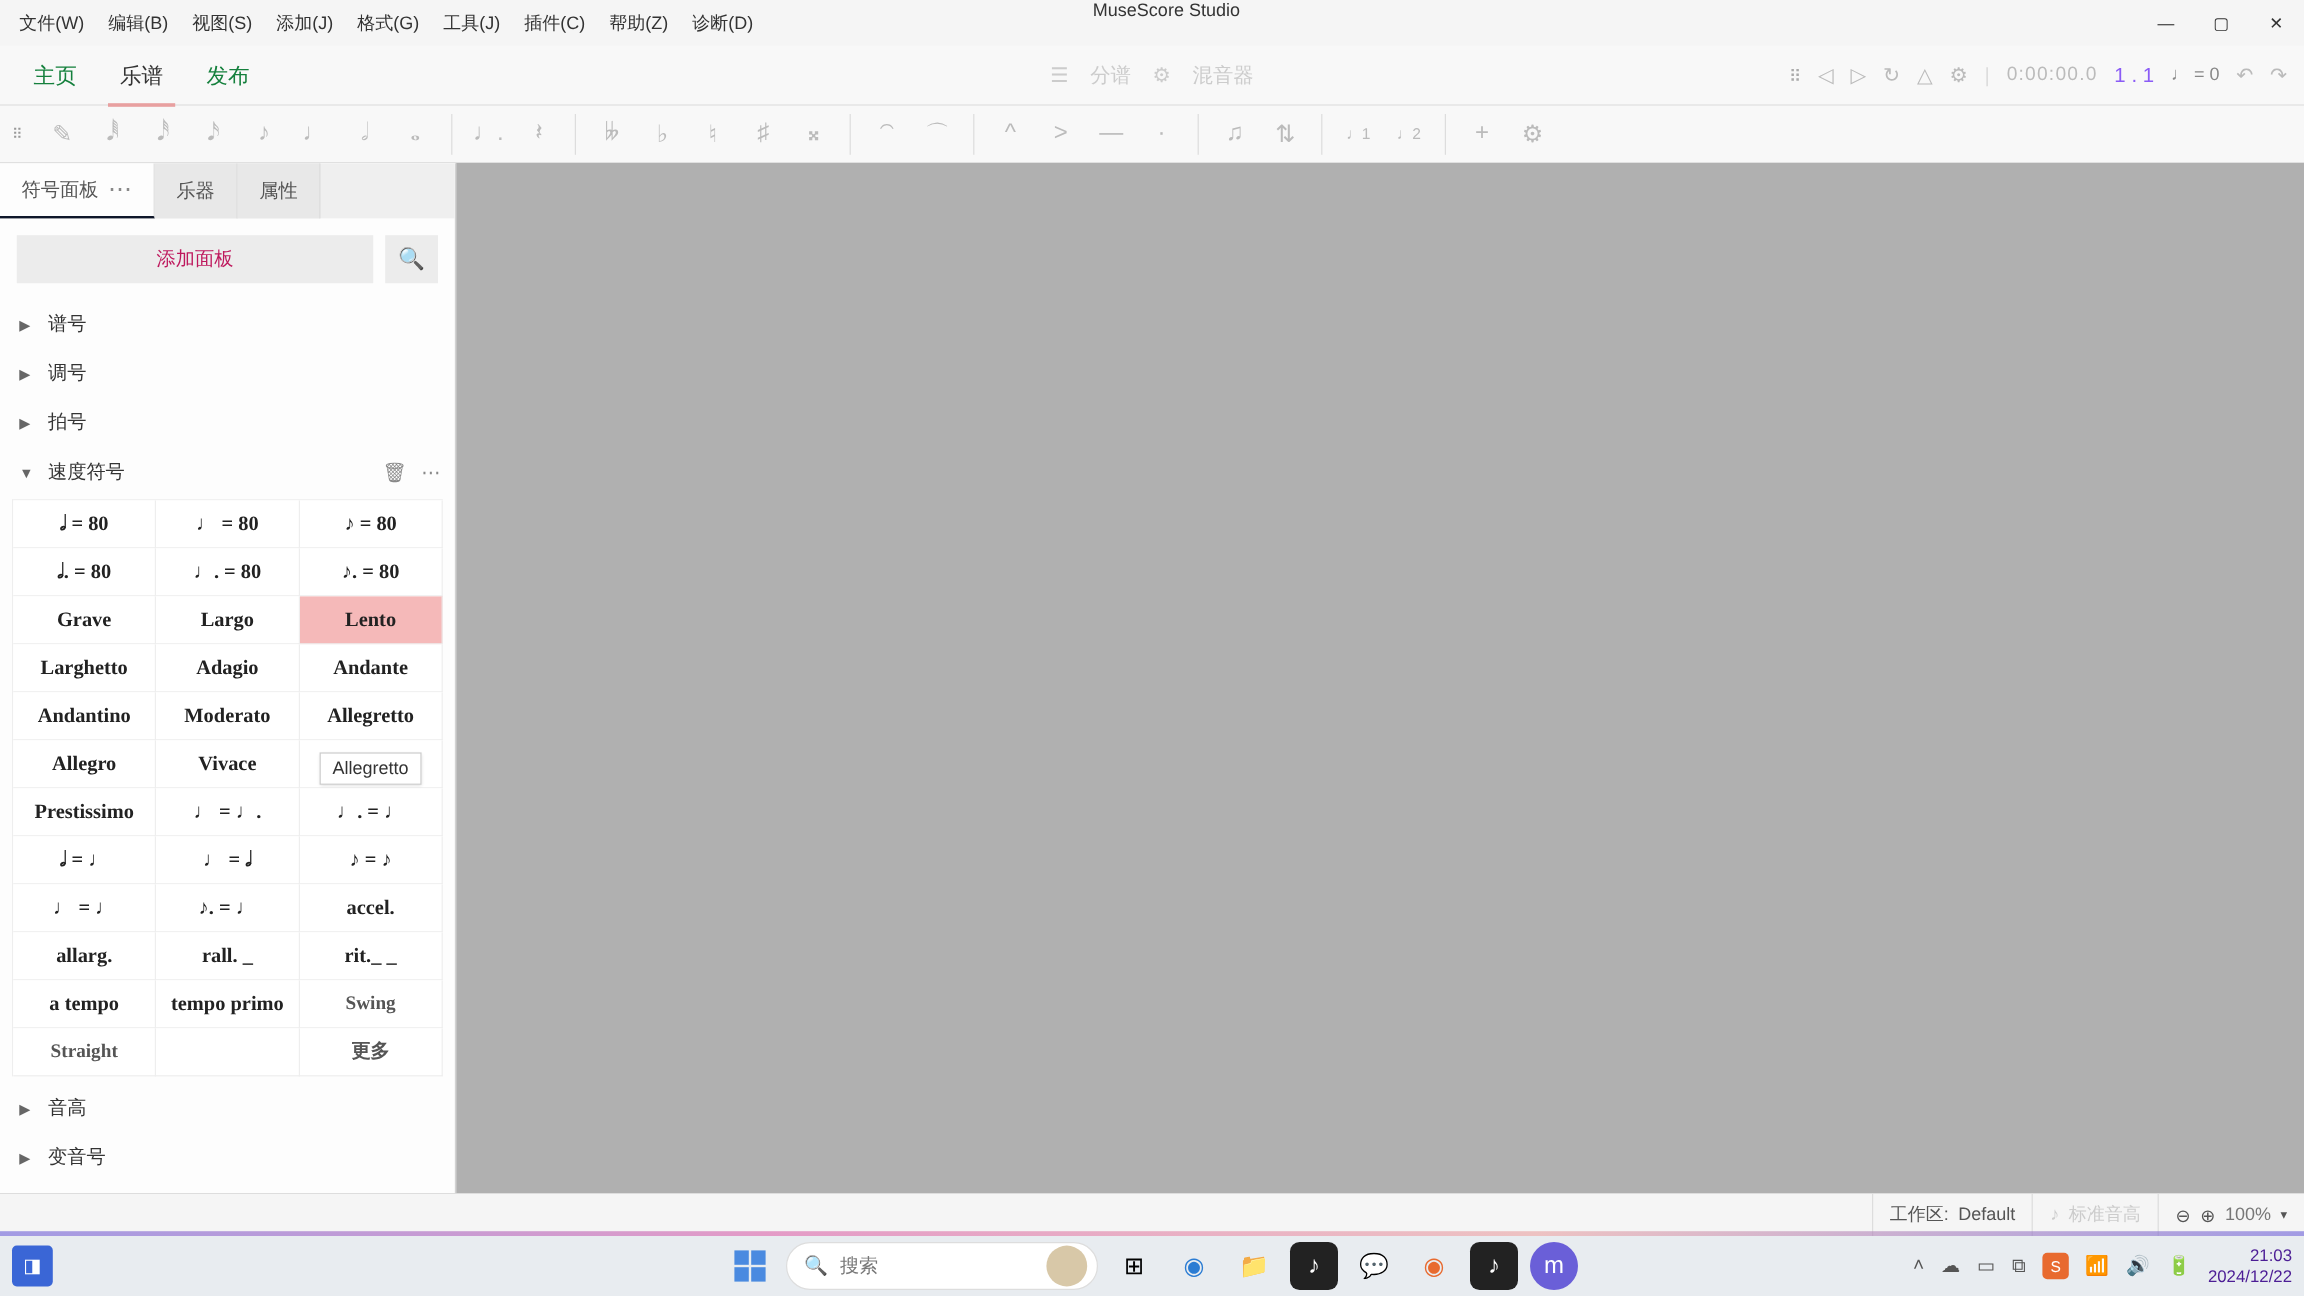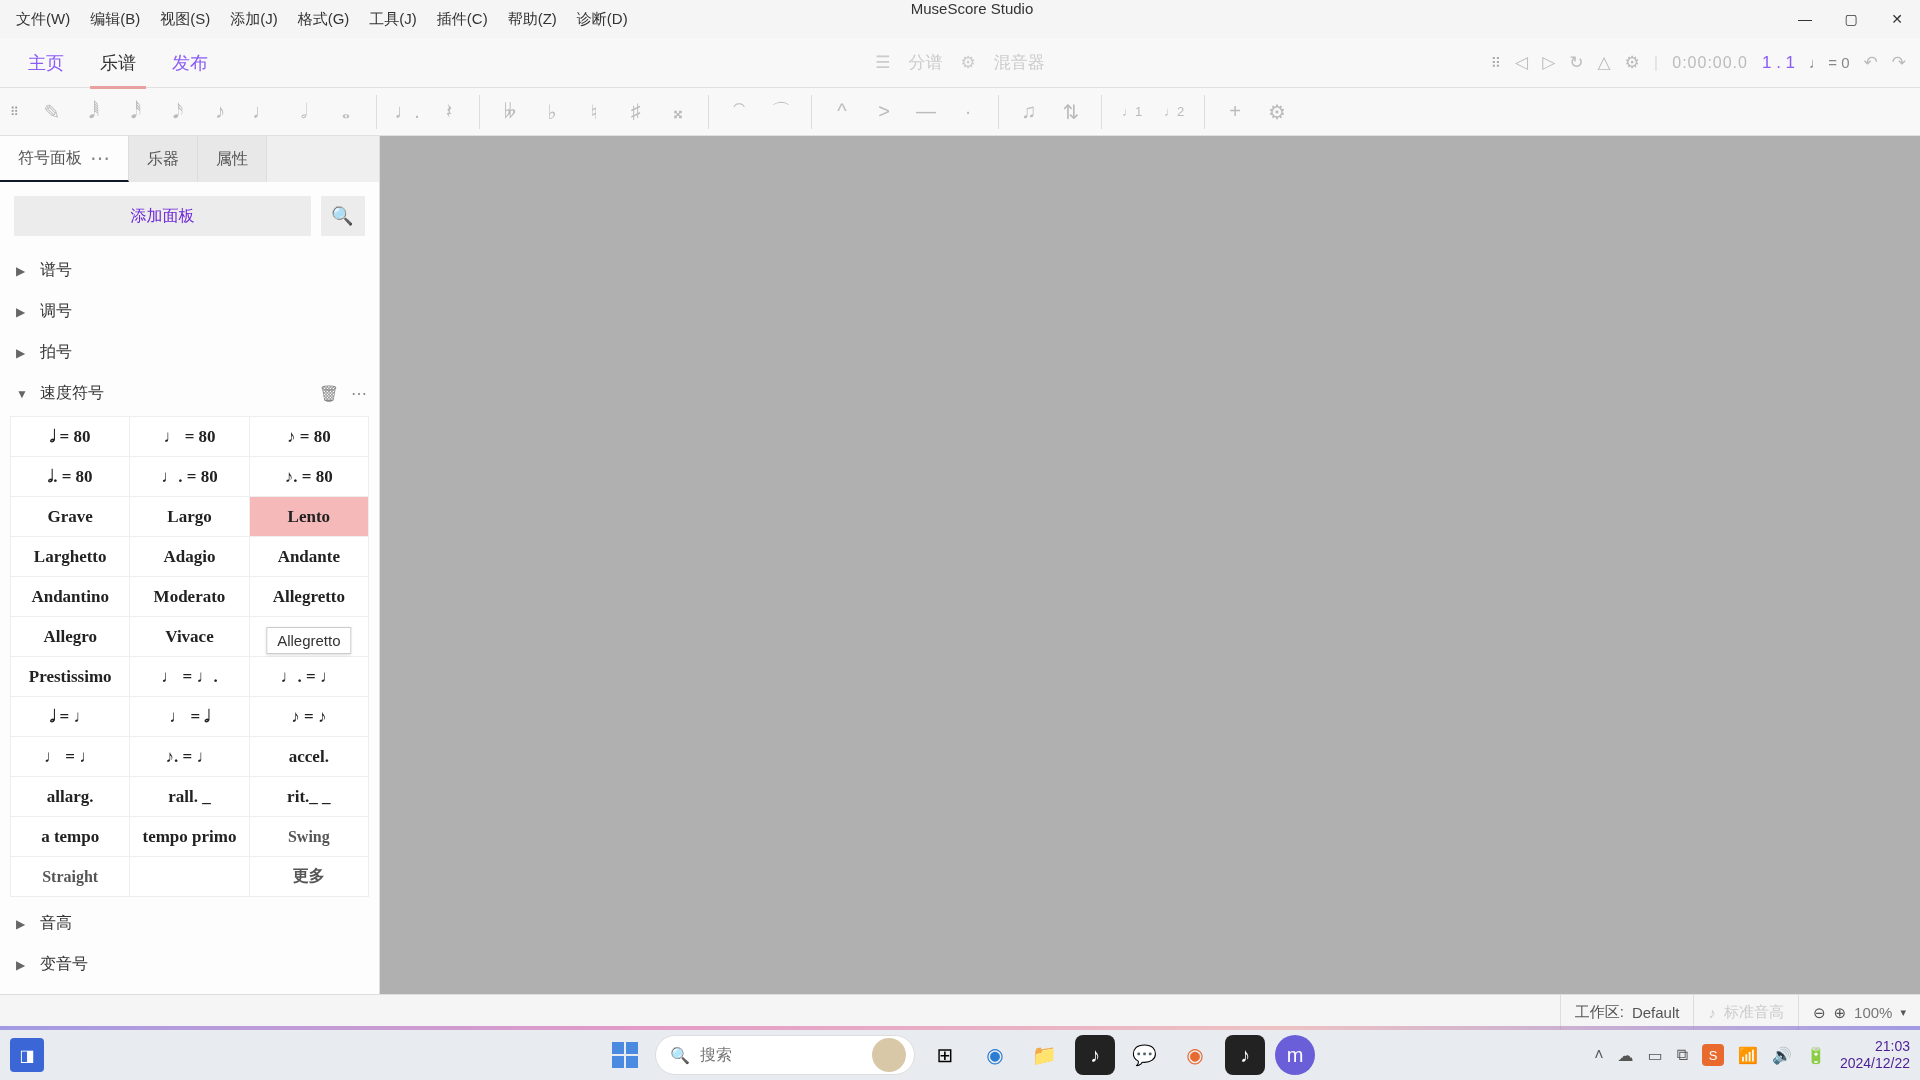--- a/index.html
+++ b/index.html
@@ -10,21 +10,21 @@
 
 .titlebar { height: 38px; background: #f5f5f5; display: flex; position: relative; }
 .menu-bar { display: flex; align-items: center; padding-left: 6px; gap: 0; }
 .menu-item { padding: 4px 10px; font-size: 15px; color: #333; cursor: default; }
 .title-text { position: absolute; left: 50%; transform: translateX(-50%); font-size: 15px; color: #333; margin-left: 12px; }
 .window-controls { position: absolute; right: 0; top: 0; display: flex; height: 100%; }
 .win-ctl { width: 46px; display: flex; align-items: center; justify-content: center; font-size: 14px; color: #333; }
 
 
 .main-tabs { height: 50px; background: #f8f8f8; display: flex; align-items: center; padding: 0 10px; border-bottom: 1px solid #e0e0e0; position: relative; }
-.main-tab { padding: 14px 18px; font-size: 18px; color: #8b5cf6; position: relative; }
+.main-tab { padding: 14px 18px; font-size: 18px; color: #15803d; position: relative; }
 .main-tab.active { color: #333; }
 .main-tab.active::after { content: ''; position: absolute; bottom: 0; left: 8px; right: 8px; height: 3px; background: #e8a0a0; }
 .center-controls { position: absolute; left: 50%; transform: translateX(-50%); display: flex; align-items: center; gap: 18px; color: #ccc; font-size: 17px; }
 .right-controls { position: absolute; right: 14px; display: flex; align-items: center; gap: 14px; color: #bbb; font-size: 17px; }
 .grip-right { color: #aaa; font-size: 14px;}
 .timepos { font-variant-numeric: tabular-nums; letter-spacing: 1px; color:#bbb; font-size:16px;}
 .barpos { color:#8b5cf6; font-size:17px;}
 .tempo-ctrl { color:#888; font-size:15px; display:flex; align-items:center; gap:6px;}
 
 
@@ -36,21 +36,21 @@
 
 .app-body { flex: 1; display: flex; overflow: hidden; }
 
 
 .sidebar { width: 380px; background: #fdfdfd; border-right: 1px solid #ddd; display: flex; flex-direction: column; }
 .side-tabs { height: 46px; display: flex; align-items: stretch; background: #efefef; }
 .side-tab { padding: 0 18px; display: flex; align-items: center; font-size: 16px; color: #555; border-right: 1px solid #ddd; background: #e8e8e8;}
 .side-tab.active { background: #fdfdfd; border-bottom: 2px solid #0f172a;}
 .side-tab .dots { margin-left: 8px; color:#888; font-size:20px; line-height:0;}
 .side-tools { padding: 14px; display: flex; gap: 10px; }
-.add-panel-btn { flex: 1; height: 40px; background: #ececec; border: none; font-size: 16px; color: #6d28d9; }
+.add-panel-btn { flex: 1; height: 40px; background: #ececec; border: none; font-size: 16px; color: #be185d; }
 .search-btn { width: 44px; height: 40px; background: #ececec; border: none; font-size: 18px; color: #555; display:flex; align-items:center; justify-content:center;}
 .cat-list { flex:1; overflow-y:auto; padding-bottom:10px;}
 .cat-row { display: flex; align-items: center; padding: 10px 16px; font-size: 16px; color: #333; gap: 14px; position:relative;}
 .caret { width: 10px; display:inline-block; color:#666; font-size:12px;}
 .cat-actions { position:absolute; right:12px; display:flex; gap:12px; color:#888; font-size:16px;}
 
 
 .palette-grid { margin: 2px 10px 6px 10px; display: grid; grid-template-columns: 1fr 1fr 1fr; border-left:1px solid #eee; border-top:1px solid #eee;}
 .pal-cell { height: 40px; border-right:1px solid #eee; border-bottom:1px solid #eee; display:flex; align-items:center; justify-content:center; font-size:17px; font-family: "Times New Roman", serif; font-weight: bold; color:#222; background:#fff; position:relative;}
 .pal-cell.selected { background: #f5b9b9; }

